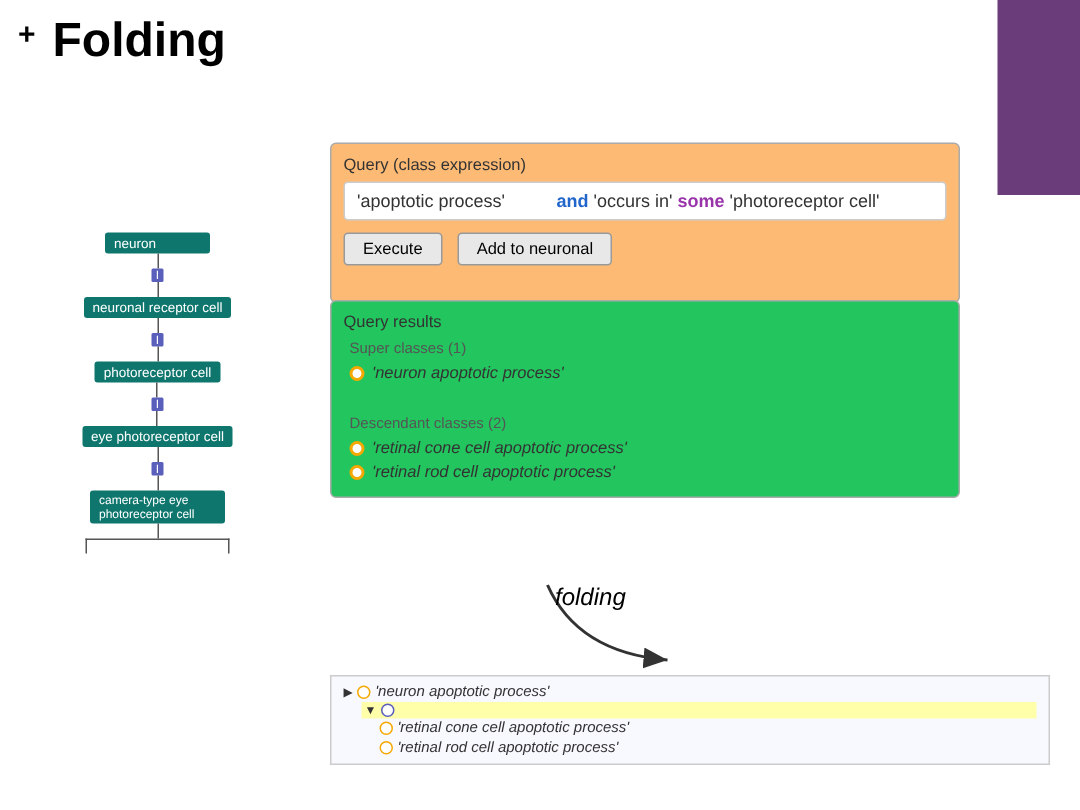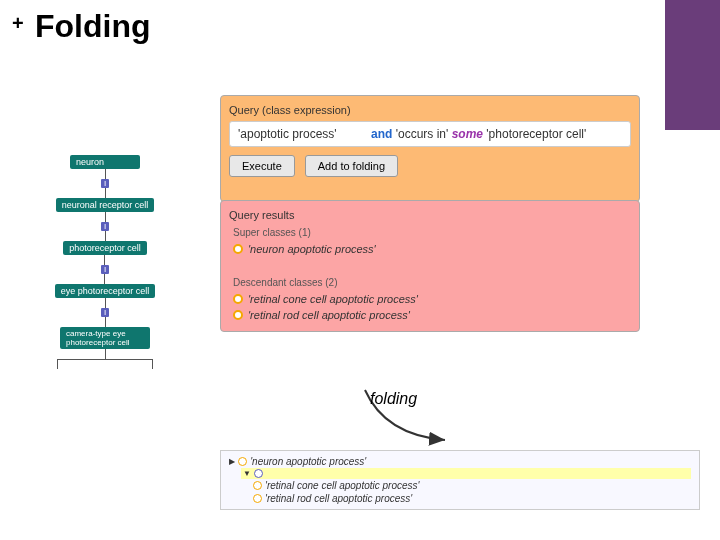--- a/index.html
+++ b/index.html
@@ -64,21 +64,21 @@
       background: white;
       border: 1px solid #ccc;
       border-radius: 3px;
       padding: 5px 8px;
       font-size: 12px;
       margin-bottom: 8px;
     }
 
     .query-expression-box .text-normal { color: #333; }
     .query-expression-box .text-blue { color: #2266cc; font-weight: bold; margin-left: 31px; }
-    .query-expression-box .text-purple { color: #9933aa; font-weight: bold; font-style: italic; }
+    .query-expression-box .text-purple { color: #9933aa; font-weight: bold; }
 
     .query-buttons {
       display: flex;
       gap: 10px;
       margin-bottom: 16px;
     }
 
     .btn {
       background: #e8e8e8;
       border: 1px solid #999;
@@ -90,21 +90,21 @@
     }
 
     
     .results-panel {
       position: absolute;
       top: 200px;
       left: 220px;
       width: 420px;
       border: 1px solid #aaa;
       border-radius: 4px;
-      background: #fca5a5;
+      background: #22c55e;
       padding: 8px;
     }
 
     .results-label {
       font-size: 11px;
       color: #333;
       margin-bottom: 6px;
     }
 
     .result-section-label {
@@ -271,21 +271,21 @@
     <span class="text-blue">and</span>
     <span style="color:#000"> </span>
     <span class="text-normal">'occurs in'</span>
     <span style="color:#000"> </span>
     <span class="text-purple">some</span>
     <span style="color:#000"> </span>
     <span class="text-normal">'photoreceptor cell'</span>
   </div>
   <div class="query-buttons">
     <button class="btn">Execute</button>
-    <button class="btn">Add to folding</button>
+    <button class="btn">Add to neuronal</button>
   </div>
 </div>
 
 <div class="results-panel">
   <div class="results-label">Query results</div>
   <div class="result-section-label">Super classes (1)</div>
   <div class="result-item">
     <div class="result-circle"></div>
     <span class="result-text">'neuron apoptotic process'</span>
   </div>

